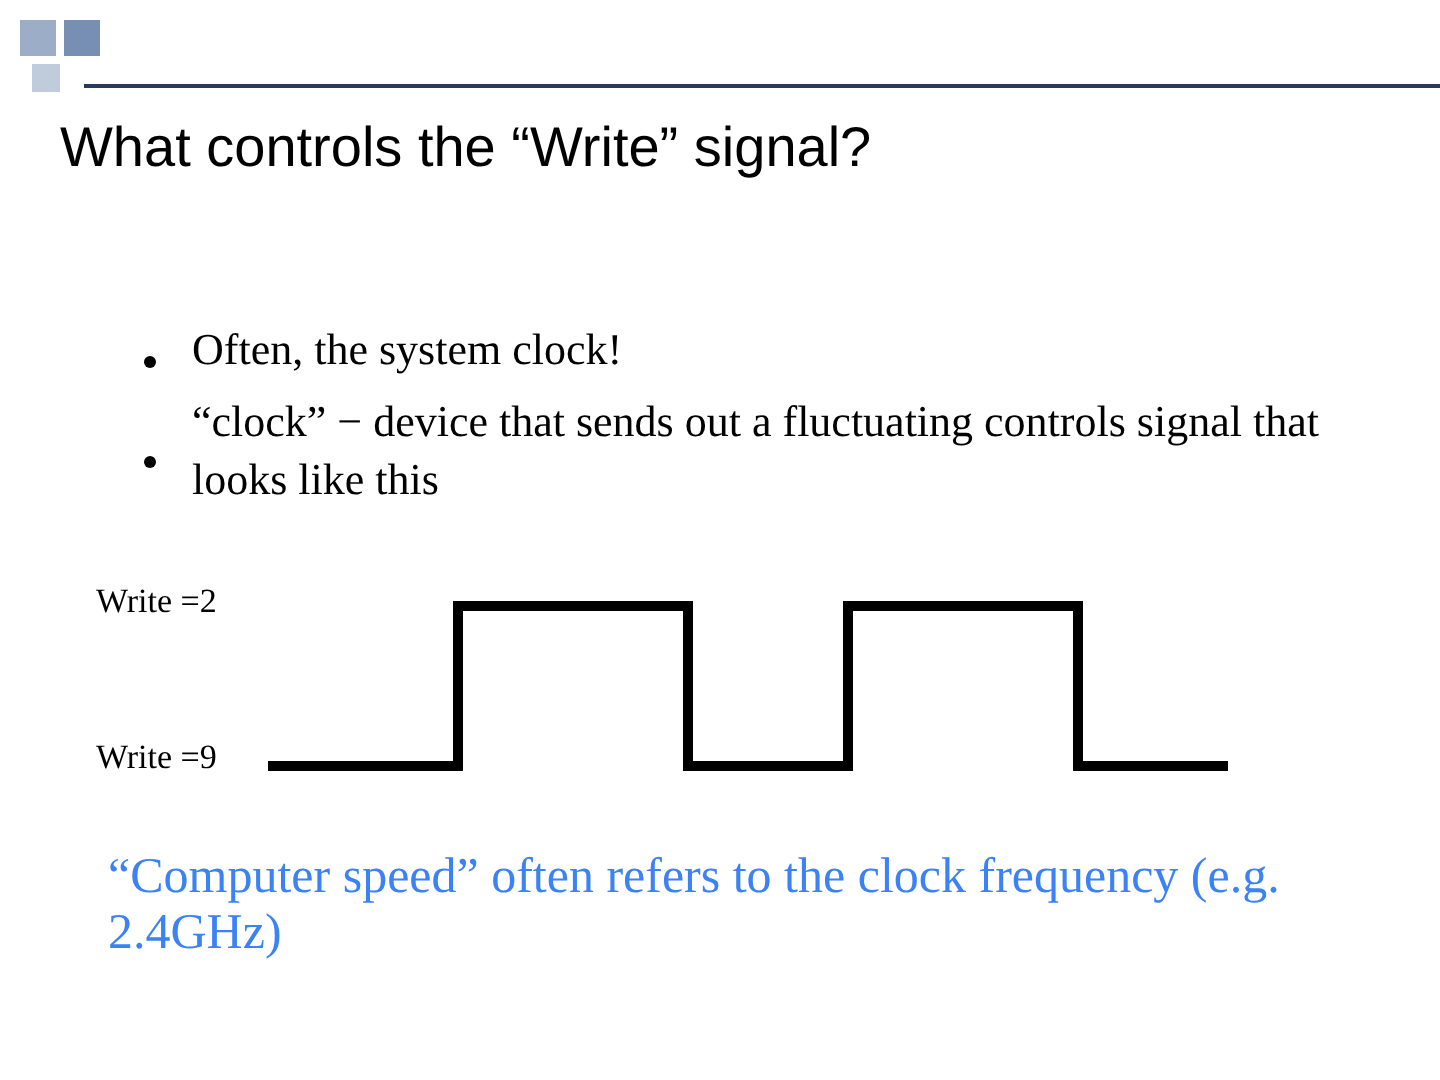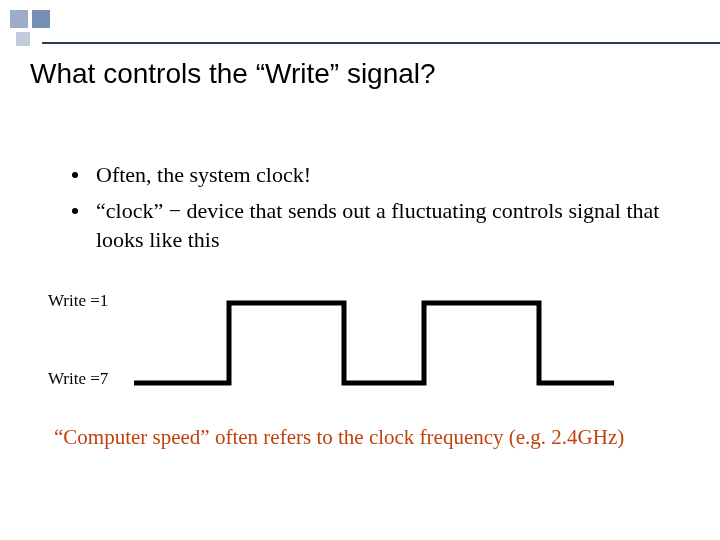--- a/index.html
+++ b/index.html
@@ -41,21 +41,21 @@
     letter-spacing: 0;
   }
   .content {
     position: absolute;
     top: 160px;
     left: 72px;
     right: 40px;
   }
   .bullet-row {
     display: flex;
-    align-items: flex-start;
+    align-items: center;
     margin-bottom: 6px;
     font-family: "Times New Roman", Times, serif;
     font-size: 22px;
     color: #000;
     line-height: 1.35;
   }
   .bullet-dot {
     width: 6px;
     height: 6px;
     background: #000;
@@ -81,22 +81,22 @@
   .waveform-svg {
     position: absolute;
     left: 62px;
     top: 10px;
   }
   .footnote {
     position: absolute;
     left: 54px;
     top: 425px;
     font-family: "Times New Roman", Times, serif;
-    font-size: 21px;
-    color: #c2410c;
+    font-size: 25px;
+    color: #3b82f6;
   }
 </style>
 </head>
 <body>
 
 <div class="corner-decoration">
   <div class="sq sq1"></div>
   <div class="sq sq2"></div>
   <div class="sq sq3"></div>
 </div>
@@ -110,22 +110,22 @@
     <div class="bullet-dot"></div>
     <div>Often, the system clock!</div>
   </div>
 
   <div class="bullet-row">
     <div class="bullet-dot"></div>
     <div>“clock” − device that sends out a fluctuating controls signal that looks like this</div>
   </div>
 
   <div class="waveform-block">
-    <div class="write-label high">Write =1</div>
-    <div class="write-label low">Write =7</div>
+    <div class="write-label high">Write =2</div>
+    <div class="write-label low">Write =9</div>
     <svg class="waveform-svg" width="480" height="100" viewBox="0 0 480 100">
       <path d="M 0 90 L 95 90 L 95 10 L 210 10 L 210 90 L 290 90 L 290 10 L 405 10 L 405 90 L 480 90" stroke="#000" stroke-width="5" fill="none"></path>
     </svg>
   </div>
 
 </div>
 
 <div class="footnote">“Computer speed” often refers to the clock frequency (e.g. 2.4GHz)</div>
 
 </body></html>

